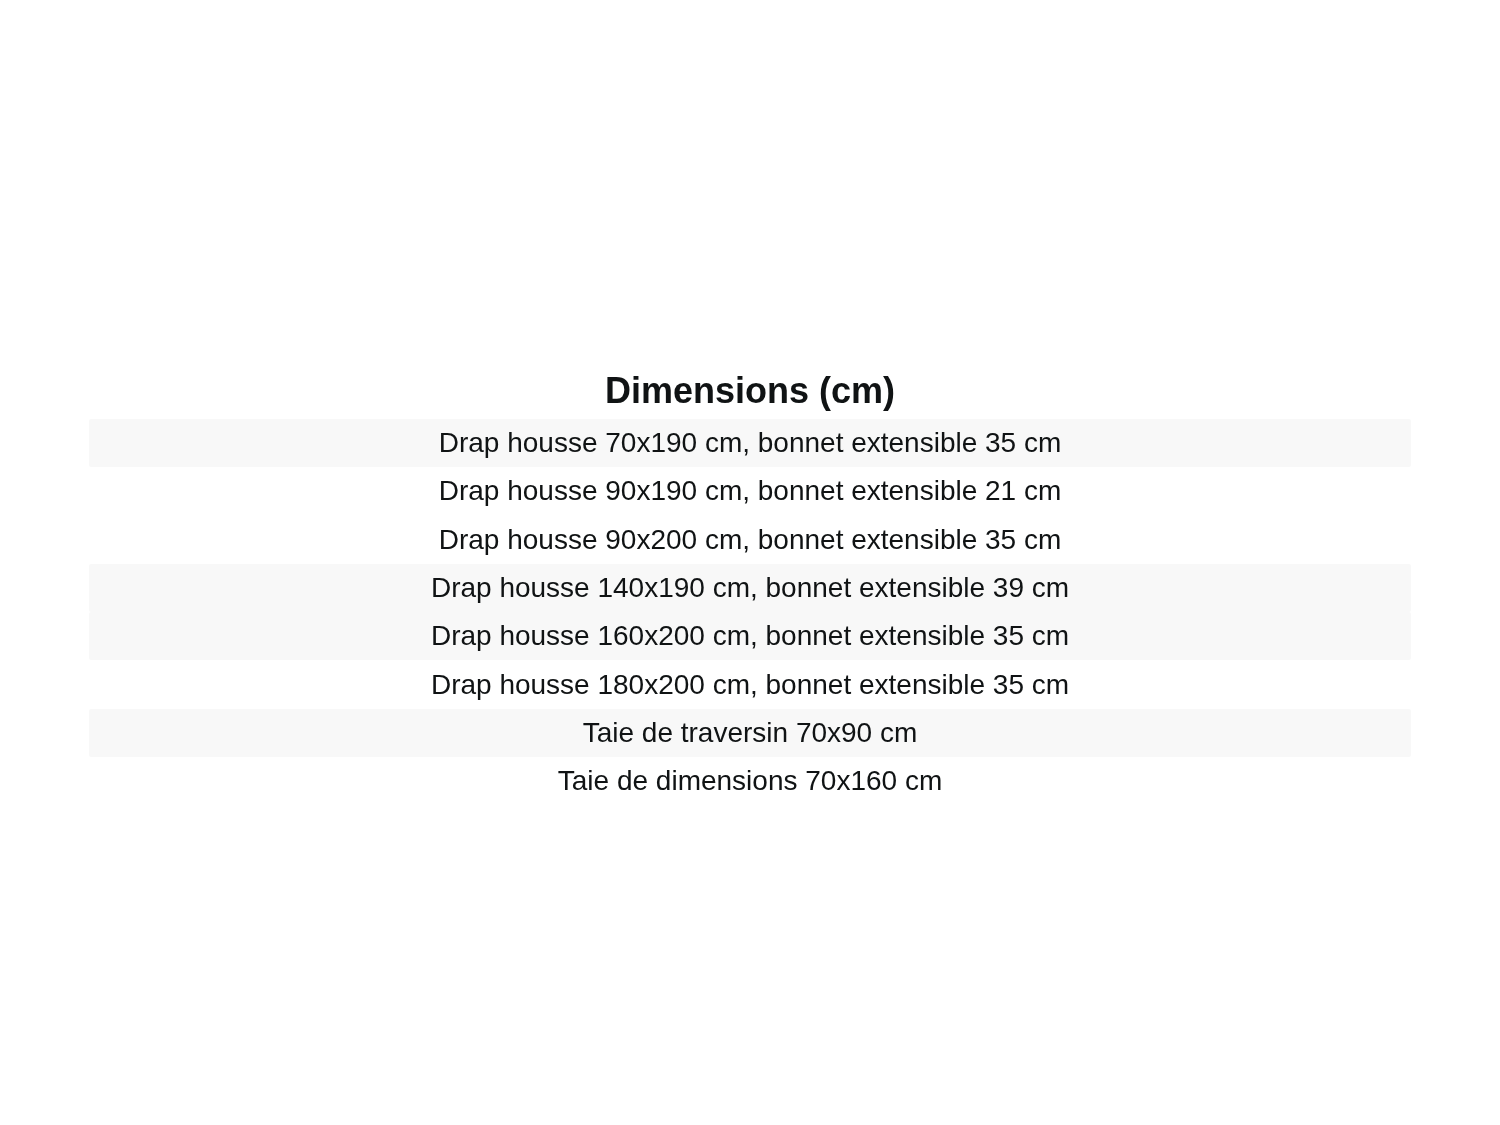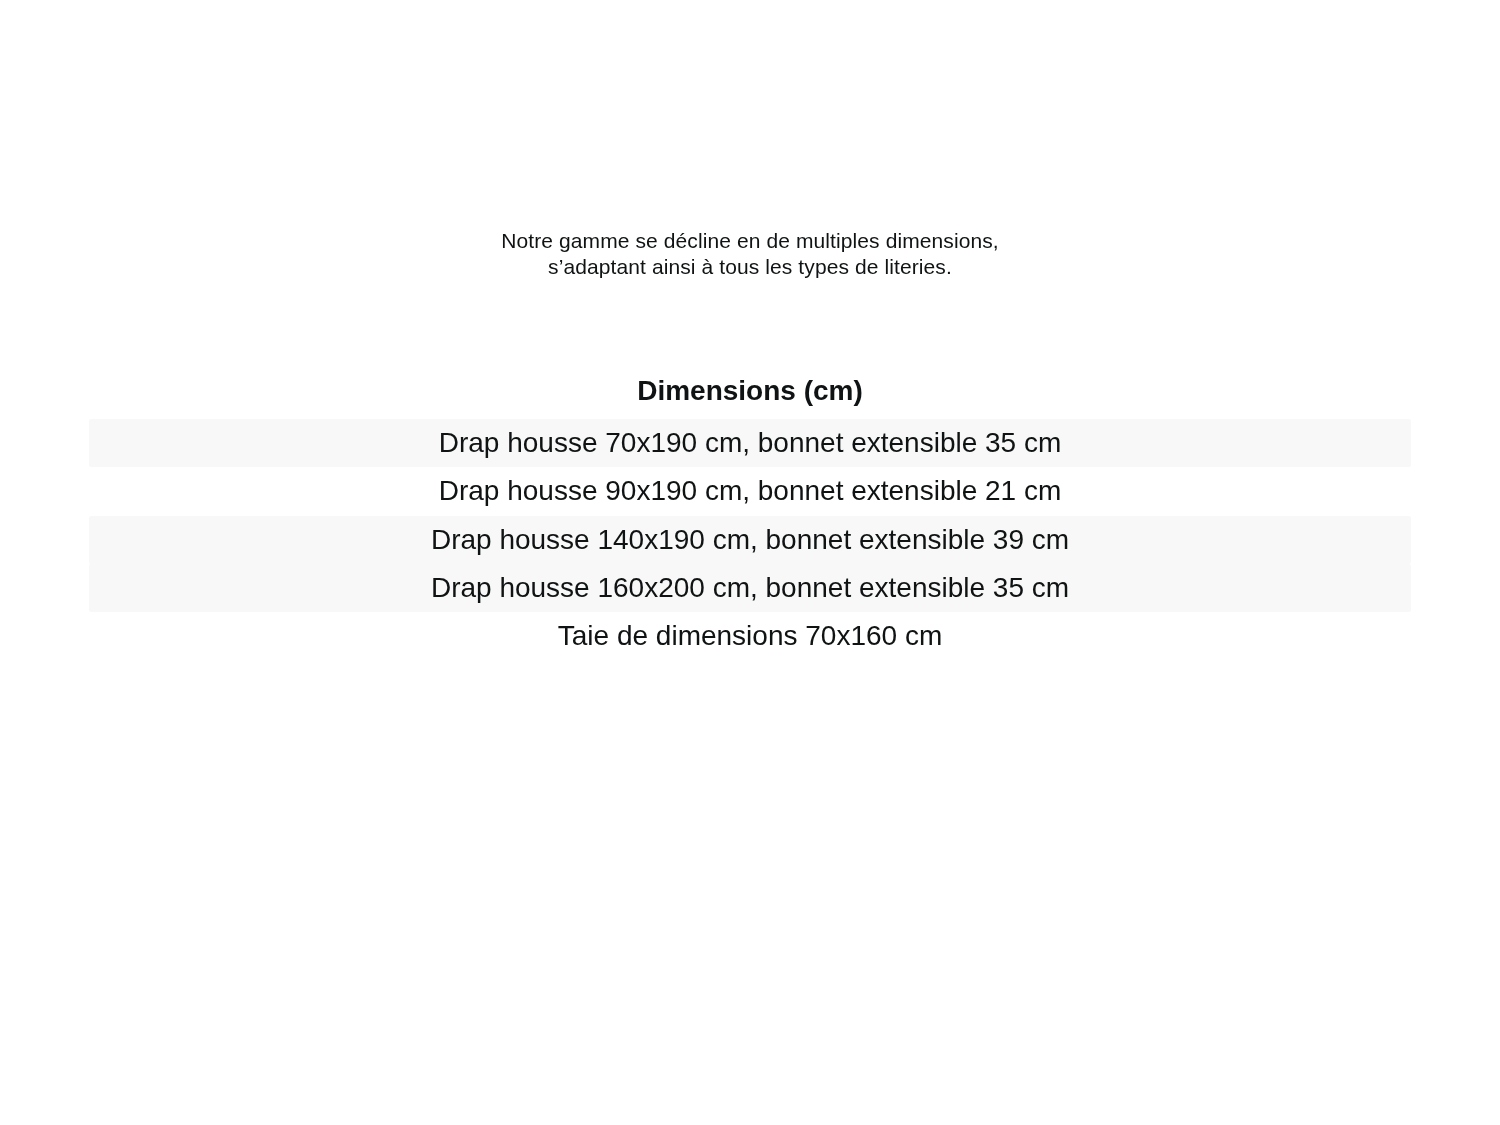--- a/index.html
+++ b/index.html
@@ -31,21 +31,21 @@
     font-weight: 400;
     letter-spacing: 0.1px;
   }
   .heading {
     position: absolute;
     top: 374px;
     left: 0;
     right: 0;
     margin: 0;
     text-align: center;
-    font-size: 28px;
+    font-size: 36px;
     line-height: 34px;
     font-weight: 700;
   }
   .dim-table {
     position: absolute;
     top: 419px;
     left: 89px;
     width: 1322px;
   }
   .dim-row {
@@ -60,28 +60,27 @@
   .dim-row.alt {
     background: var(--row-alt-bg, #f8f8f8);
     border-radius: 2px;
   }
 </style>
 </head>
 <body style="--page-bg: #ffffff; --row-alt-bg: #f8f8f8; --text-color: #101314;">
 
 <div class="page">
 
-  <p class="intro">
-    <span>Notre gamme se décline en de multiples dimensions,</span><br>
-    <span>s’adaptant ainsi à tous les types de literies.</span>
-  </p>
 
   <h2 class="heading">Dimensions (cm)</h2>
 
   <div class="dim-table">
       <div class="dim-row alt">Drap housse 70x190 cm, bonnet extensible 35 cm</div>
       <div class="dim-row">Drap housse 90x190 cm, bonnet extensible 21 cm</div>
+      <div class="dim-row">Drap housse 90x200 cm, bonnet extensible 35 cm</div>
       <div class="dim-row alt">Drap housse 140x190 cm, bonnet extensible 39 cm</div>
       <div class="dim-row alt">Drap housse 160x200 cm, bonnet extensible 35 cm</div>
+      <div class="dim-row">Drap housse 180x200 cm, bonnet extensible 35 cm</div>
+      <div class="dim-row alt">Taie de traversin 70x90 cm</div>
       <div class="dim-row">Taie de dimensions 70x160 cm</div>
     </div>
 
 </div>
 
 </body></html>

